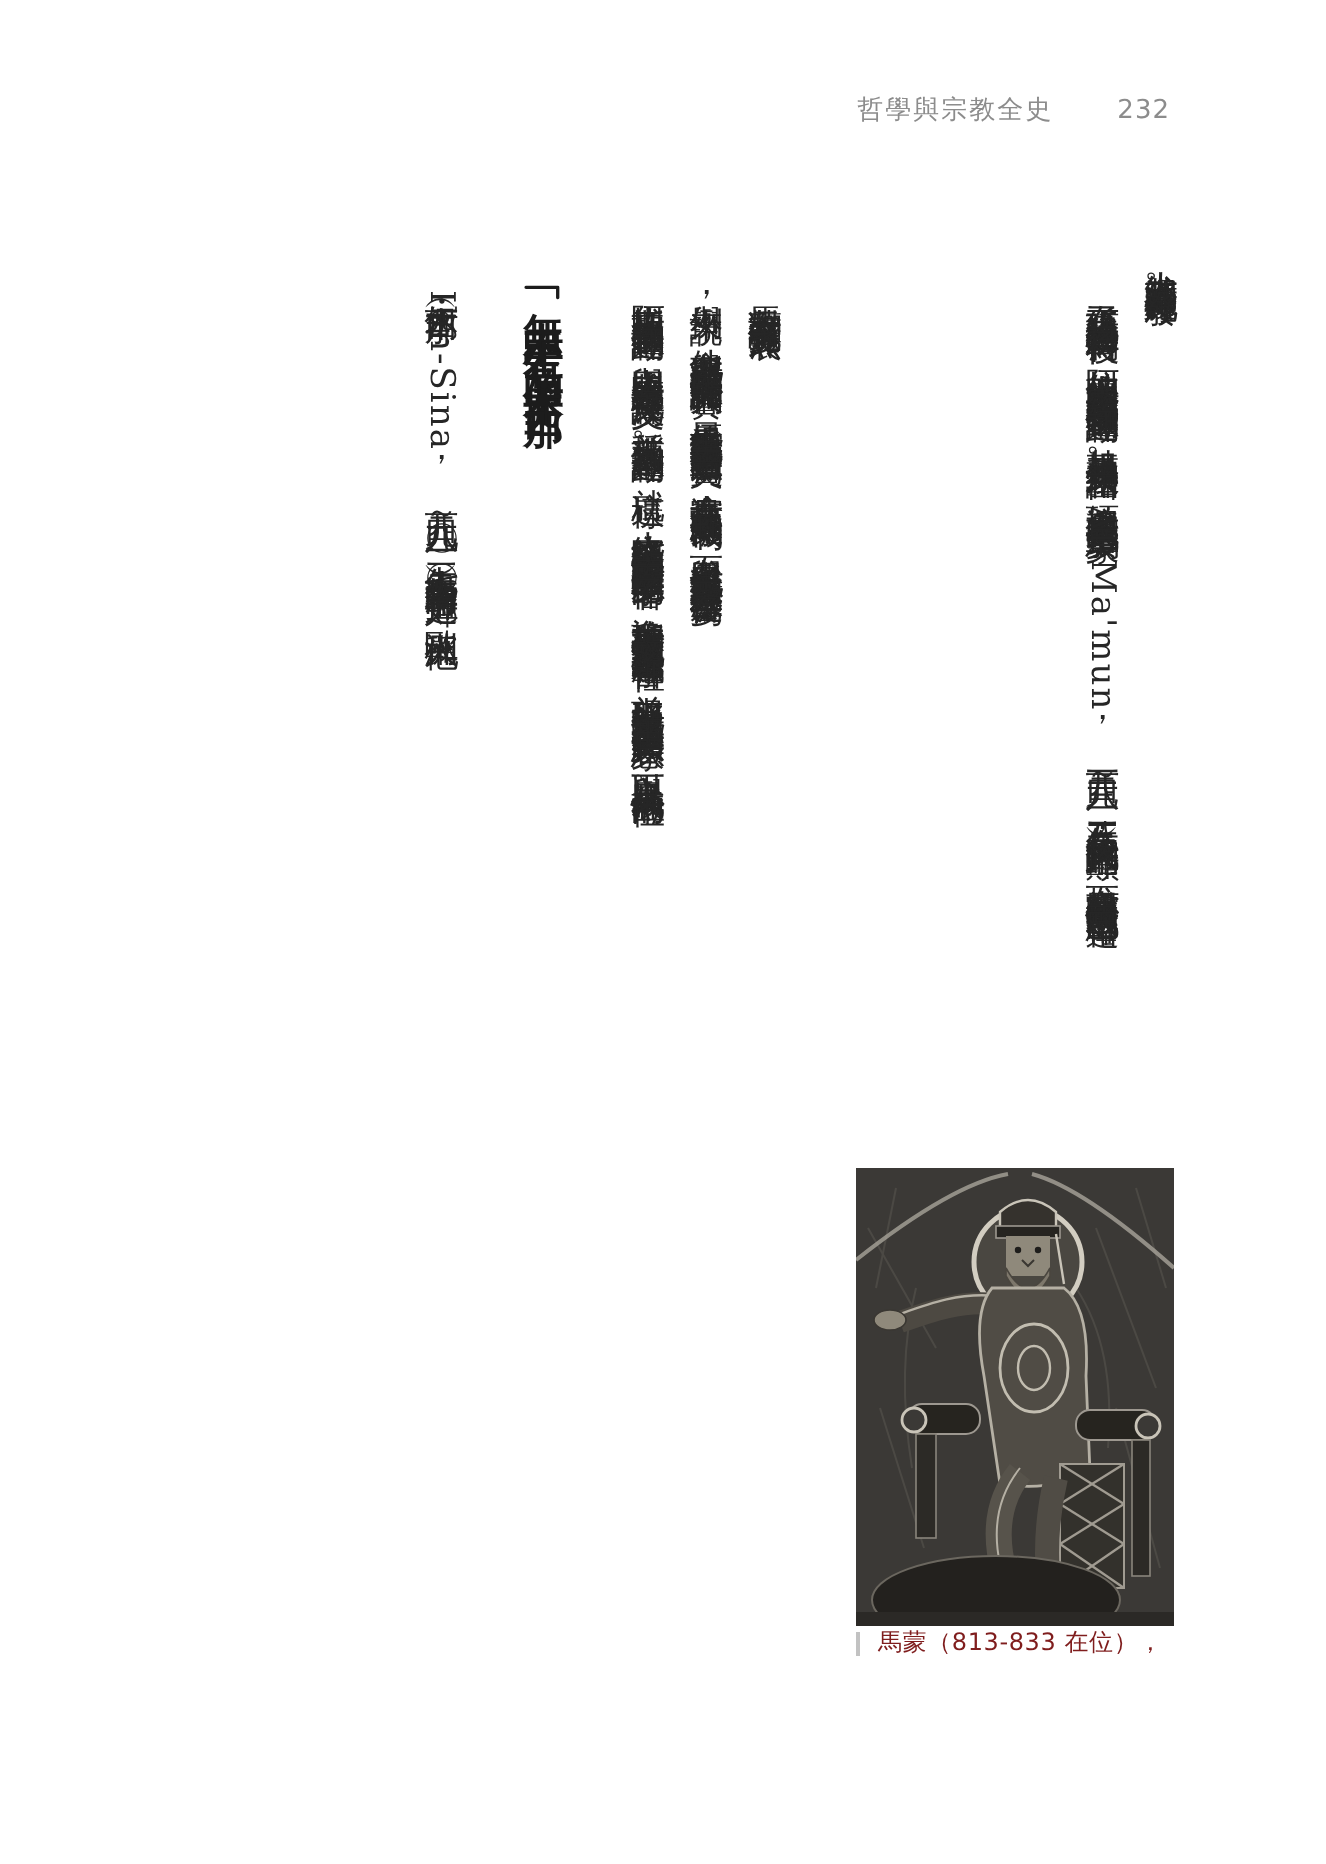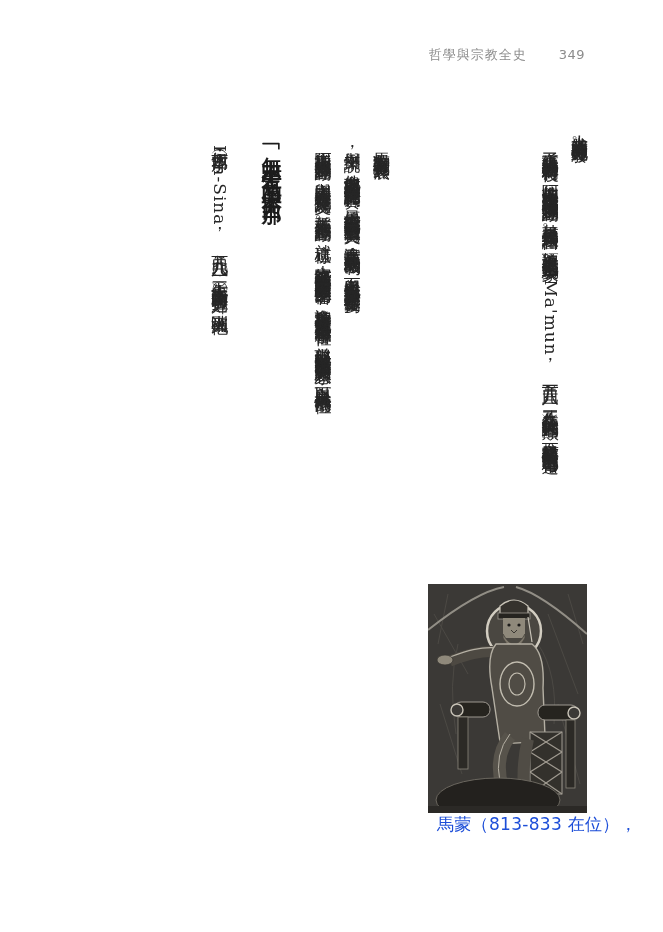--- a/index.html
+++ b/index.html
@@ -72,35 +72,35 @@
     gap: 9px;
     width: 190px;
   }
   .caption-bar {
     width: 2px;
     background: #c2c2c2;
     margin-top: 4px; margin-bottom: 2px;
   }
   .caption-text {
     font-family: "DejaVu Sans", "Liberation Sans", sans-serif;
-    font-size: 17px;
+    font-size: 12px;
     line-height: 1.5;
-    color: #1d4ed8;
+    color: #7f1d1d;
     letter-spacing: 0.3px;
   }
   .caption-text div { white-space: nowrap; }
 </style>
 </head>
 <body>
 
 <div class="page">
 
   <div class="running-header">
     <span>哲學與宗教全史</span>
-    <span class="folio">349</span>
+    <span class="folio">232</span>
   </div>
 
   <div class="vtext block-right">
     <p>人求知若渴的精神就此爆發。</p>
     <p class="indent">有了紙張這項絕佳的書寫材料後，阿拉伯人開始進行希臘羅馬古籍的大規模翻譯運動，其規模和佛典漢譯相當。這項運動在第七代哈里發馬蒙（Al-Ma'mun，西元八一三～八三三年在位）的時代來到巔峰，而核心當然是阿拔斯帝國的首都巴格達。</p>
   </div>
 
   <div class="vtext block-left">
     <p class="indent">馬蒙對翻譯究竟有多熱衷？</p>
     <p class="indent">舉例來說，他會舉辦亞里斯多德書籍的翻譯比稿大賽，最優秀者能獲得與書本等重的鑽石爲獎賞。這實在是非常驚人的獎勵機制，而參與者也以猶太人和聶斯脫里派基督徒爲多。</p>

